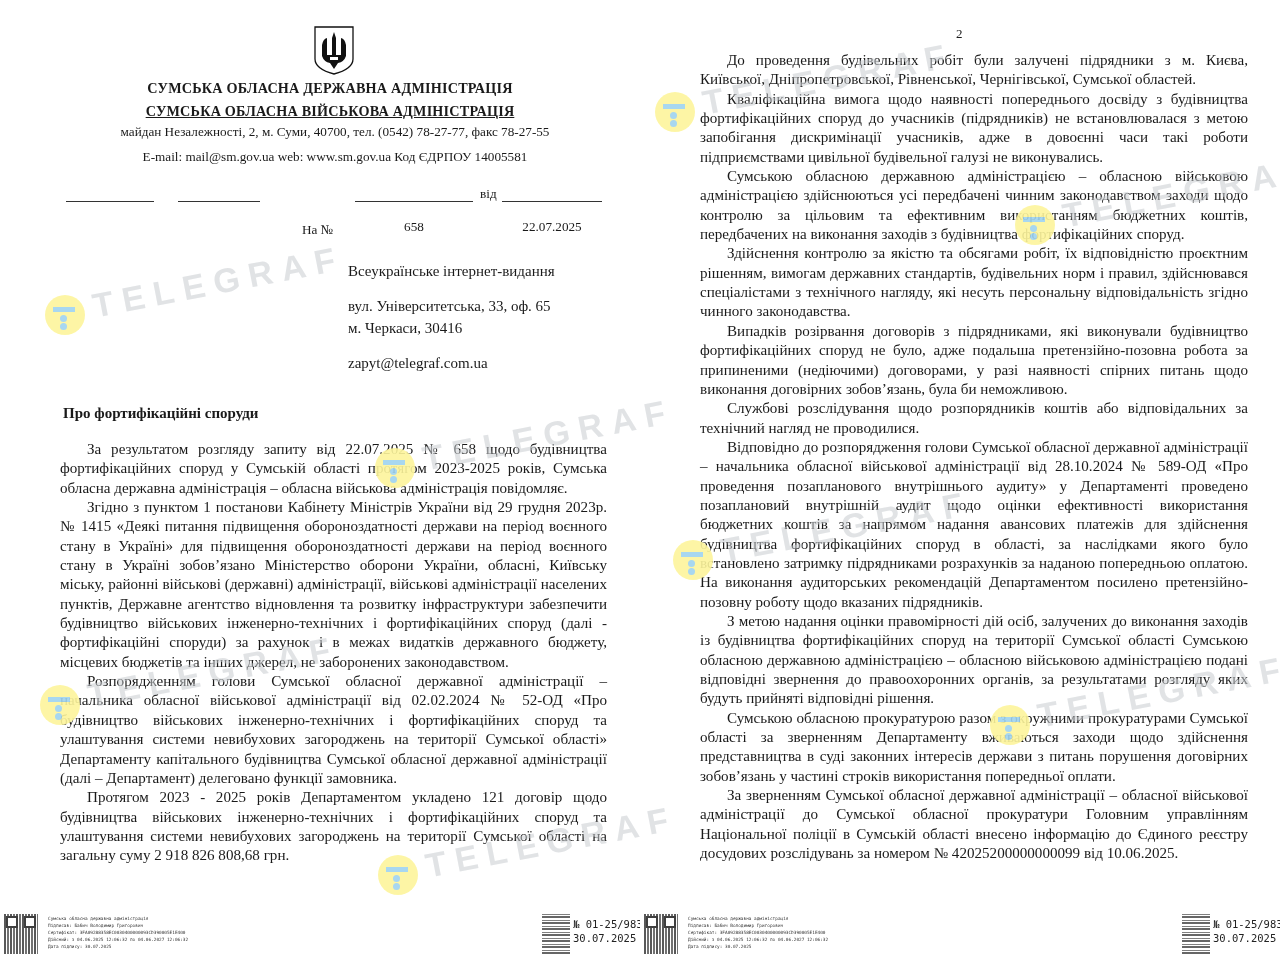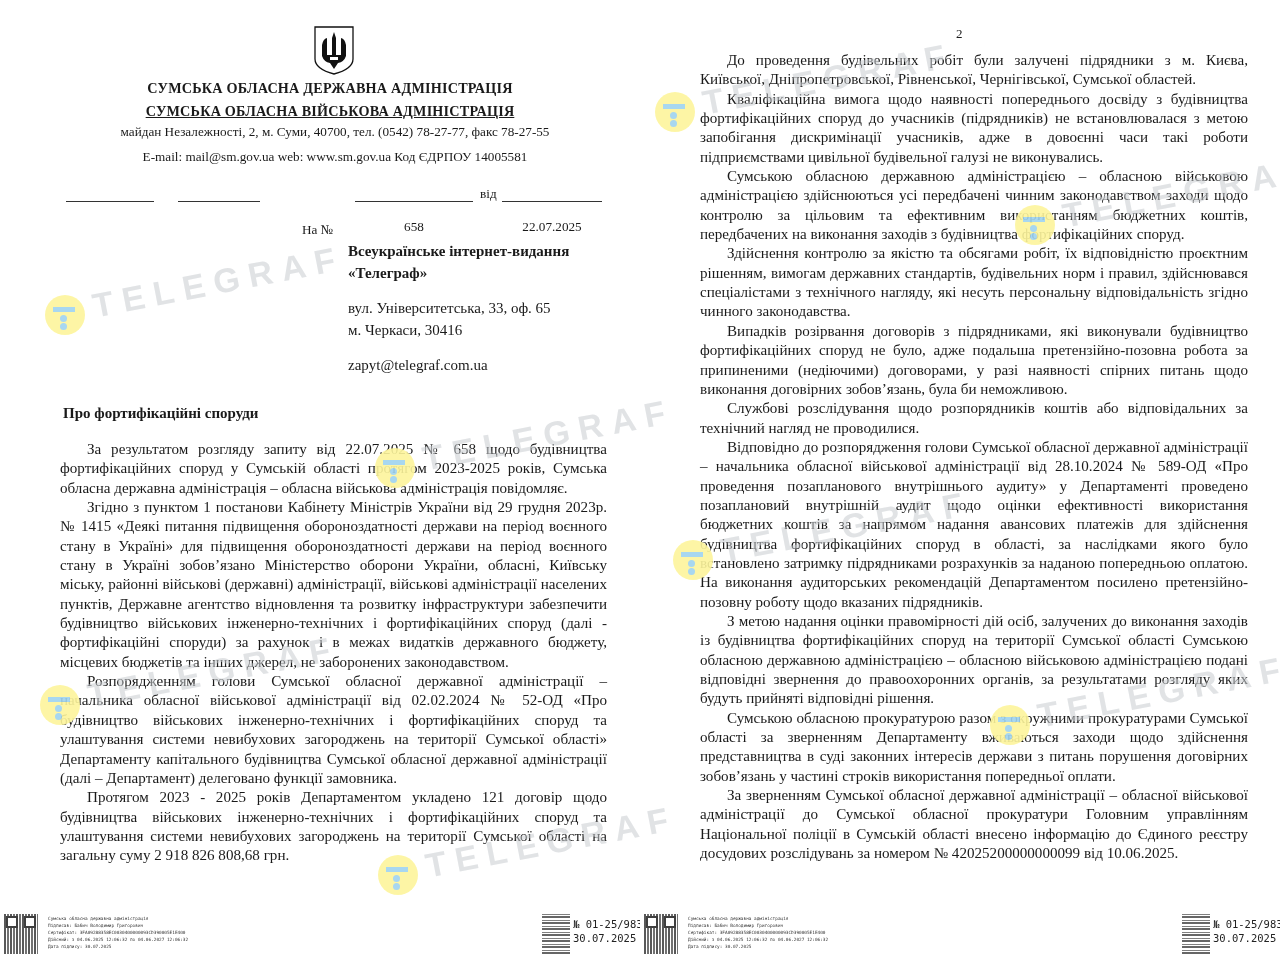--- a/index.html
+++ b/index.html
@@ -24,21 +24,21 @@
   }
   .addr { top:124px; }
   .mail { top:149px;font-family:Liberation Serif, serif; }
 
   .refline { position:absolute; top:186px; left:0; width:640px; height:18px; font-size:13.2px; }
   .uline { position:absolute; top:15px; height:0; border-top:1px solid #333; }
   .ref-label { position:absolute; top:0; }
   .ref-val { position:absolute; top:0; text-align:center;margin-top:33px; }
 
   .recipient { position:absolute; left:348px; top:240px; width:280px; font-size:15px; line-height:22px; }
-  .recipient .bold { font-weight:bold; }
+  .recipient .bold { font-weight:normal;margin-top:20px; }
   .recipient .gap { height:13px; }
 
   .subject { position:absolute; left:63px; top:405px; font-weight:bold; font-size:15px;font-family:Liberation Serif, serif; }
 
   .body {
     position:absolute; font-size:15.1px; line-height:19.35px; text-align:justify;
     text-align-last:left;
   }
   .body p { margin:0; text-indent:27px; }
   #p1body { left:60px; top:440px; width:547px; }
@@ -90,21 +90,20 @@
     <span class="ref-label" style="left:302px;margin-top:36px;">На №</span>
     <span class="ref-val" style="left:355px;width:118px;">658</span>
     <div class="uline" style="left:355px;width:118px;"></div>
     <span class="ref-label" style="left:480px;">від</span>
     <span class="ref-val" style="left:502px;width:100px;">22.07.2025</span>
     <div class="uline" style="left:502px;width:100px;"></div>
   </div>
 
   <div class="recipient">
     <div class="bold">Всеукраїнське інтернет-видання</div>
-    <div class="bold">«Телеграф»</div>
     <div class="gap"></div>
     <div>вул. Університетська, 33, оф. 65</div>
     <div>м. Черкаси, 30416</div>
     <div class="gap"></div>
     <div>zapyt@telegraf.com.ua</div>
   </div>
 
   <div class="subject">Про фортифікаційні споруди</div>
 
   <div class="body" id="p1body">

